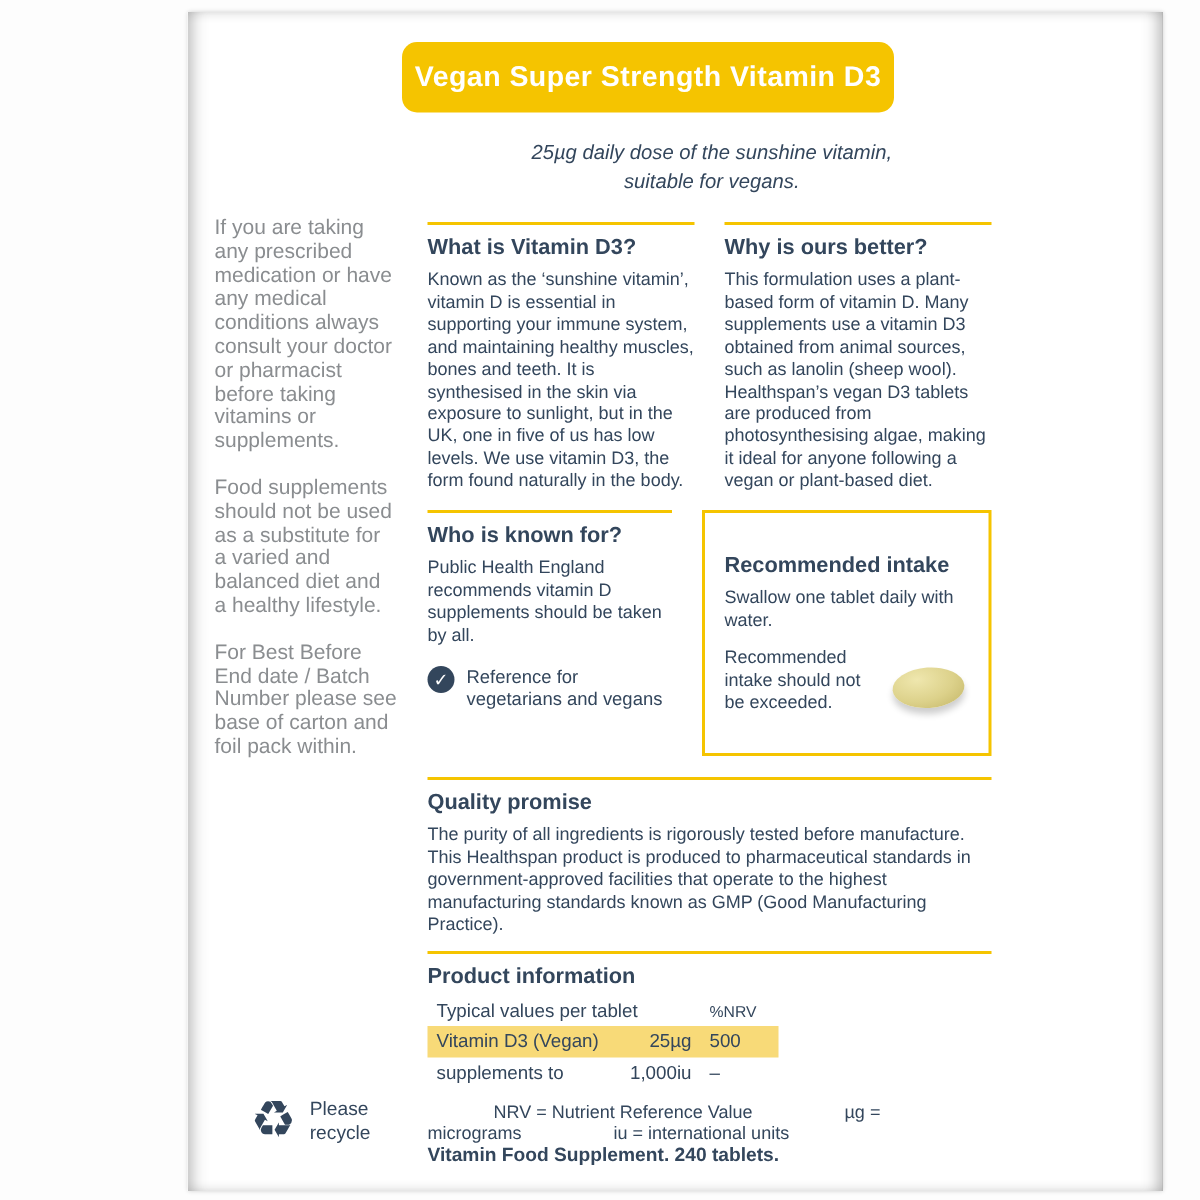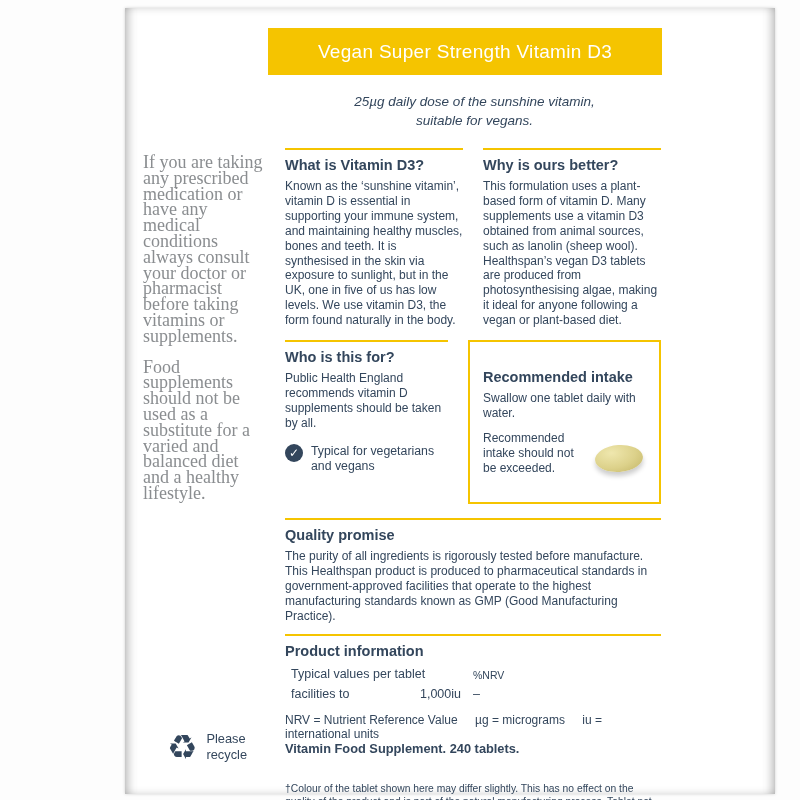--- a/index.html
+++ b/index.html
@@ -6,28 +6,28 @@
   html,body { width:800px; height:800px; background:#ffffff;
     font-family:"Liberation Sans","DejaVu Sans",sans-serif; }
   .stage { position:relative; width:800px; height:800px; background:#fdfdfd; overflow:hidden; }
   .card { position:absolute; left:125px; top:8px; width:650px; height:786px; background:#ffffff;
     box-shadow: inset 12px 0 10px -9px rgba(70,70,70,.38),
                 inset -12px 0 10px -9px rgba(70,70,70,.38),
                 inset 0 7px 7px -6px rgba(0,0,0,.14),
                 inset 0 -7px 7px -6px rgba(0,0,0,.14),
                 0 0 3px rgba(0,0,0,.18); }
 
-  .banner { position:absolute; left:143px; top:20px; width:394px; height:47px;
+  .banner { position:absolute; left:143px; top:20px; width:328px; height:47px;
     background:var(--yellow,#F5C400); color:#fff; display:flex; align-items:center; justify-content:center;
-    font-size:19px; font-weight:400; letter-spacing:.3px; }
+    font-size:19px; font-weight:700; letter-spacing:.3px;border-radius:10px; }
   .tagline { position:absolute; left:154px; top:84px; width:391px; text-align:center;
     font-style:italic; font-size:13.5px; line-height:19px; color:var(--navy,#33465C); }
 
-  .sidebar { position:absolute; left:18px; top:147px; width:122px;
-    color:var(--gray,#8A8D90); font-size:18px; line-height:15.8px;font-family:Liberation Serif, serif; }
+  .sidebar { position:absolute; left:18px; top:136px; width:122px;
+    color:var(--gray,#8A8D90); font-size:14px; line-height:15.8px; }
   .sidebar p { margin-bottom:15px; }
 
   .recycle { position:absolute; left:42px; top:722px; display:flex; align-items:center; gap:9px; }
   .recycle-icon { font-size:34px; line-height:34px; color:var(--navy,#33465C); }
   .recycle-text { font-size:12.8px; line-height:16px; color:var(--navy,#33465C); }
 
   .content { position:absolute; left:160px; top:140px; width:376px; color:var(--navy,#33465C); }
   .row { display:flex; gap:20px; }
   .row2 { margin-top:12px; }
   .col { flex:1 1 0; min-width:0; }
@@ -53,21 +53,21 @@
 
   .pi-head { display:flex; align-items:flex-end; width:234px; padding:0 6px; margin:8px 0 3px; }
   .pi-caption { flex:1; font-size:12.5px; }
   .pi-nrv-h { width:40px; margin-left:12px; font-size:10.5px; }
   .pi-row { display:flex; width:234px; padding:3px 6px; font-size:12.5px; line-height:15px; }
   .pi-row.highlight { background:var(--highlight,#F8DA78); }
   .pi-name { flex:1; }
   .pi-amount { width:56px; text-align:right; }
   .pi-nrvv { width:40px; margin-left:12px; }
   .legend { margin-top:8px; font-size:12px; }
-  .legend span { margin-right:14px; }
+  .legend span { margin-right:14px;margin-left:44px; }
   .supplement { font-size:12.8px; font-weight:700; }
 
   .footnote { margin-top:26px; font-size:10.3px; line-height:13.2px; }
 </style>
 </head>
 <body>
 
 <div class="stage">
   <div class="card">
 
@@ -76,20 +76,21 @@
     </div>
 
     <div class="tagline">
       <span>25µg daily dose of the sunshine vitamin,</span><br>
       <span>suitable for vegans.</span>
     </div>
 
     <aside class="sidebar">
       <p>If you are taking any prescribed medication or have any medical conditions always consult your doctor or pharmacist before taking vitamins or supplements.</p>
       <p>Food supplements should not be used as a substitute for a varied and balanced diet and a healthy lifestyle.</p>
+      <p>For Best Before End date / Batch Number please see base of carton and foil pack within.</p>
     </aside>
 
     <div class="recycle">
       <span class="recycle-icon">♻</span>
       <span class="recycle-text">
         <span>Please</span><br>
         <span>recycle</span>
       </span>
     </div>
 
@@ -104,25 +105,25 @@
         <section class="col">
           <div class="rule"></div>
           <h3>Why is ours better?</h3>
           <p class="body">This formulation uses a plant-based form of vitamin D. Many supplements use a vitamin D3 obtained from animal sources, such as lanolin (sheep wool). Healthspan’s vegan D3 tablets are produced from photosynthesising algae, making it ideal for anyone following a vegan or plant-based diet.</p>
         </section>
       </div>
 
       <div class="row row2">
         <section class="col">
           <div class="rule"></div>
-          <h3>Who is this for?</h3>
+          <h3>Who is known for?</h3>
           <p class="body">Public Health England recommends vitamin D supplements should be taken by all.</p>
           <div class="badge">
             <span class="check">✓</span>
-            <span class="badge-label">Typical for vegetarians and vegans</span>
+            <span class="badge-label">Reference for vegetarians and vegans</span>
           </div>
         </section>
 
         <section class="col intake-box">
           <h3>Recommended intake</h3>
           <p class="body">Swallow one tablet daily with water.</p>
           <p class="body intake-narrow">Recommended intake should not be exceeded.</p>
           <div class="pill"></div>
         </section>
       </div>
@@ -135,22 +136,27 @@
 
       <section class="product">
         <div class="rule"></div>
         <h3>Product information</h3>
 
         <div class="pi-head">
           <span class="pi-caption">Typical values per tablet</span>
           <span class="pi-nrv-h">%NRV</span>
         </div>
 
+        <div class="pi-row highlight">
+          <span class="pi-name">Vitamin D3 (Vegan)</span>
+          <span class="pi-amount">25µg</span>
+          <span class="pi-nrvv">500</span>
+        </div>
         <div class="pi-row">
-          <span class="pi-name">facilities to</span>
+          <span class="pi-name">supplements to</span>
           <span class="pi-amount">1,000iu</span>
           <span class="pi-nrvv">–</span>
         </div>
 
         <div class="legend">
           <span>NRV = Nutrient Reference Value</span>
           <span>µg = micrograms</span>
           <span>iu = international units</span>
         </div>
 

